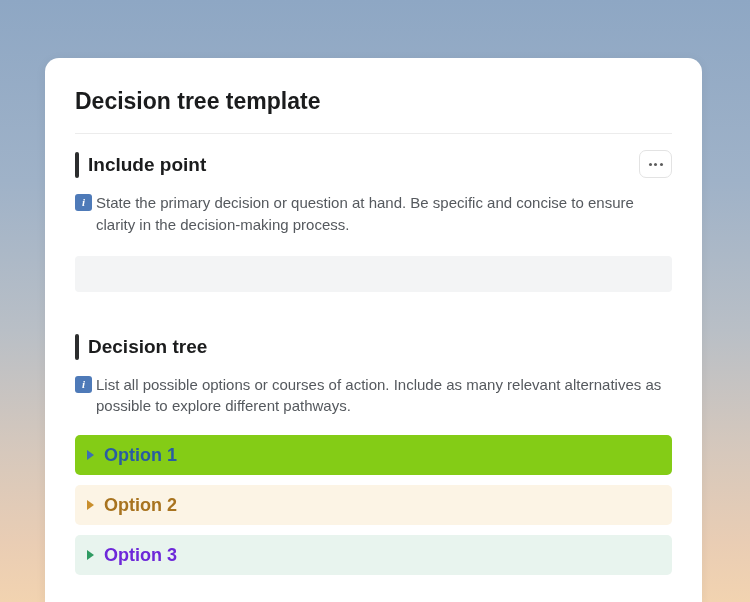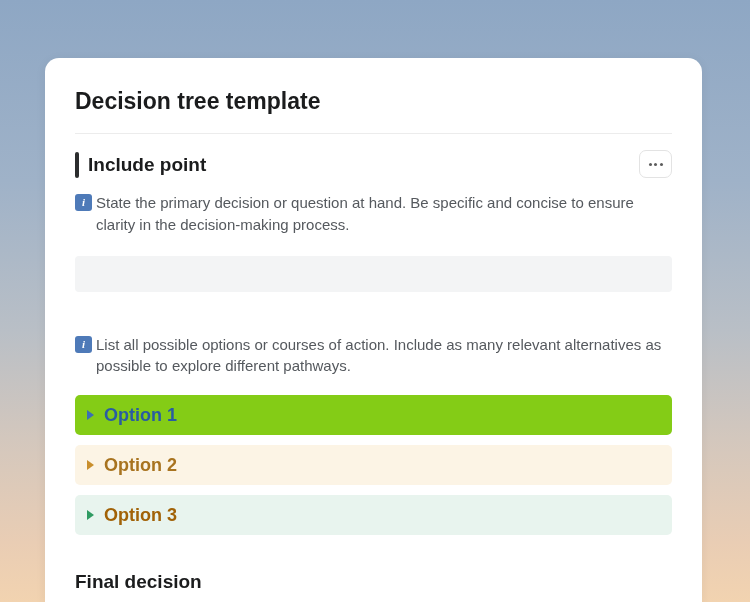--- a/index.html
+++ b/index.html
@@ -105,21 +105,21 @@
   }
   .options { margin-top: 18px; }
   .opt-blue { background: #84cc16; }
   .opt-blue .tri { border-left-color: #3b6fb5; }
   .opt-blue .opt-label { color: #2a5ca2; }
   .opt-yellow { background: #fcf4e5; }
   .opt-yellow .tri { border-left-color: #c98f2d; }
   .opt-yellow .opt-label { color: #a8731f; }
   .opt-green { background: #e8f4ee; }
   .opt-green .tri { border-left-color: #2f9b62; }
-  .opt-green .opt-label { color: #a16207; }
+  .opt-green .opt-label { color: #6d28d9; }
   .tri {
     width: 0; height: 0;
     border-top: 5px solid transparent;
     border-bottom: 5px solid transparent;
     border-left: 7px solid;
   }
   .opt-label { font-size: 18px; font-weight: 700; }
   .final-title {
     margin-top: 36px;
     font-size: 19px;
@@ -147,20 +147,24 @@
       <div class="section-title">Include point</div>
     </div>
     <div class="info-line">
       <div class="info-icon">i</div>
       <div>State the primary decision or question at hand. Be specific and concise to ensure clarity in the decision-making process.</div>
     </div>
     <div class="placeholder-box"></div>
   </div>
 
   <div class="section gap-lg">
+    <div class="section-head">
+      <div class="bar"></div>
+      <div class="section-title">Decision tree</div>
+    </div>
     <div class="info-line">
       <div class="info-icon">i</div>
       <div>List all possible options or courses of action. Include as many relevant alternatives as possible to explore different pathways.</div>
     </div>
     <div class="options">
       <div class="option opt-blue">
         <div class="tri"></div>
         <div class="opt-label">Option 1</div>
       </div>
       <div class="option opt-yellow">

